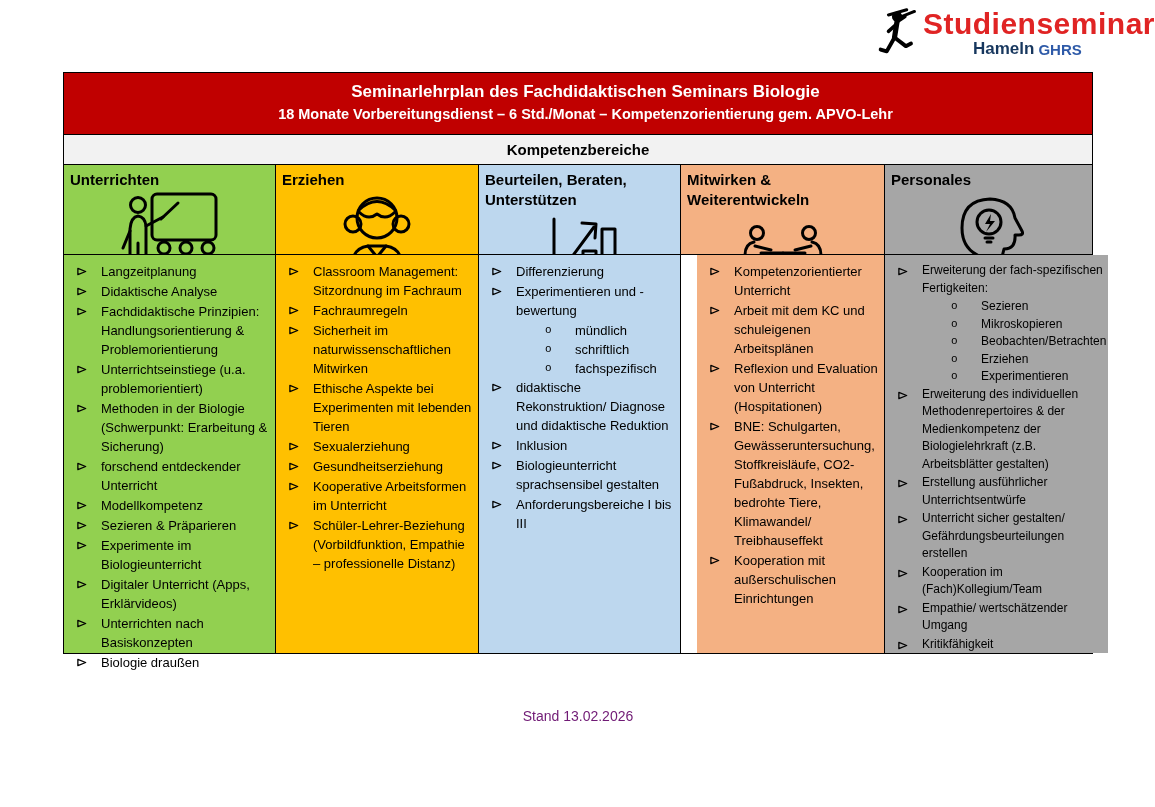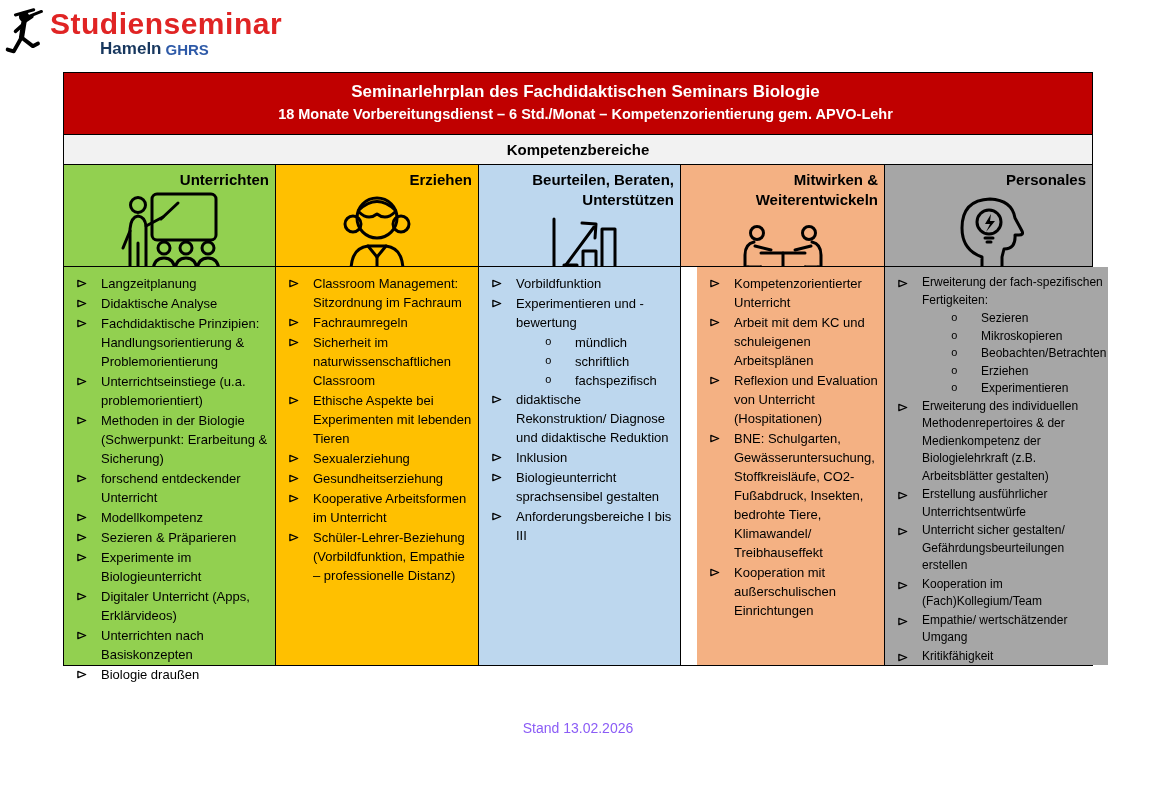--- a/index.html
+++ b/index.html
@@ -1,38 +1,38 @@
 <!DOCTYPE html>
 <html lang="de"><head>
 <meta charset="utf-8">
 <style>
   * { margin:0; padding:0; box-sizing:border-box; }
   html,body { width:1155px; height:807px; background:#ffffff;
     font-family:"Liberation Sans", sans-serif; color:#000; overflow:hidden; }
 
   
-  .logo-wrap { display:flex; justify-content:flex-start; padding-top:8px; }
+  .logo-wrap { display:flex; justify-content:flex-end; padding-top:8px; }
   .logo { display:grid; grid-template-columns:auto auto auto; align-items:center; }
   .logo-word { font-size:30px; font-weight:bold; color:#e02424; letter-spacing:0.5px; line-height:30px; }
   .logo-fig { width:46px; height:52px; margin:0 2px; grid-row:1 / span 2; }
   .logo-sub-left { text-align:right; font-size:17px; font-weight:bold; color:#17375e; margin-top:-2px; padding-right:2px;}
   .logo-sub-right { text-align:left; font-size:15px; font-weight:bold; color:#2e5aa8; margin-top:-2px; padding-left:2px;}
 
   
   .lehrplan-table { margin:12px 0 0 63px; width:1030px; border:1.5px solid #000; }
   .banner { background:#c00000; color:#fff; text-align:center; padding:7px 4px 9px 19px;
             border-bottom:1.5px solid #000; }
   .banner-title { font-size:17px; font-weight:bold; line-height:24px; }
   .banner-subtitle { font-size:14.5px; font-weight:bold; line-height:21px; }
   .section-row { background:#f2f2f2; text-align:center; font-size:15px; font-weight:bold;
                  line-height:29px; height:30px; border-bottom:1.5px solid #000; }
 
   .grid-row { display:grid; grid-template-columns:212px 203px 202px 204px auto; }
   .col-header { border-right:1.5px solid #000; border-bottom:1.5px solid #000;
-                height:102px; text-align:right; padding-top:5px; }
+                height:90px; text-align:left; padding-top:5px; }
   .col-header:last-child, .col-content:last-child { border-right:none; }
   .col-title { font-size:15px; font-weight:bold; line-height:20px; padding:0 6px; }
   .col-icon { display:flex; justify-content:center; align-items:center; height:84px; }
   .col-icon svg { stroke:#000; fill:none; stroke-width:3; stroke-linecap:round; stroke-linejoin:round; }
 
   .col-content { border-right:1.5px solid #000; height:398px; padding:7px 4px 0 10px;
                  font-size:13px; line-height:19px; }
   .col-content.small-text { font-size:12px; line-height:17.5px; padding-right:2px; }
   .item { display:flex; align-items:flex-start; margin-bottom:1px; }
   .marker { flex:0 0 27px; display:flex; justify-content:flex-start; padding-left:2px; padding-top:4px; }
@@ -272,21 +272,21 @@
             </svg>
           </span>
           <span class="item-text">Fachraumregeln</span>
         </div>
         <div class="item">
           <span class="marker">
             <svg width="12" height="11" viewBox="0 0 12 12">
               <path d="M1.5 2.5 L10 6 L1.5 9.5 Z" fill="none" stroke="#000" stroke-width="1.4" stroke-linejoin="round"></path>
             </svg>
           </span>
-          <span class="item-text">Sicherheit im naturwissenschaftlichen Classroom</span>
+          <span class="item-text">Sicherheit im naturwissenschaftlichen Mitwirken</span>
         </div>
         <div class="item">
           <span class="marker">
             <svg width="12" height="11" viewBox="0 0 12 12">
               <path d="M1.5 2.5 L10 6 L1.5 9.5 Z" fill="none" stroke="#000" stroke-width="1.4" stroke-linejoin="round"></path>
             </svg>
           </span>
           <span class="item-text">Ethische Aspekte bei Experimenten mit lebenden Tieren</span>
         </div>
         <div class="item">
@@ -322,21 +322,21 @@
           <span class="item-text">Schüler-Lehrer-Beziehung (Vorbildfunktion, Empathie – professionelle Distanz)</span>
         </div>
       </div>
       <div class="col-content" style="background: rgb(189, 215, 238);">
         <div class="item">
           <span class="marker">
             <svg width="12" height="11" viewBox="0 0 12 12">
               <path d="M1.5 2.5 L10 6 L1.5 9.5 Z" fill="none" stroke="#000" stroke-width="1.4" stroke-linejoin="round"></path>
             </svg>
           </span>
-          <span class="item-text">Vorbildfunktion</span>
+          <span class="item-text">Differenzierung</span>
         </div>
         <div class="item">
           <span class="marker">
             <svg width="12" height="11" viewBox="0 0 12 12">
               <path d="M1.5 2.5 L10 6 L1.5 9.5 Z" fill="none" stroke="#000" stroke-width="1.4" stroke-linejoin="round"></path>
             </svg>
           </span>
           <span class="item-text">Experimentieren und -bewertung</span>
         </div>
         <div class="subitem">
@@ -500,13 +500,13 @@
             <svg width="12" height="11" viewBox="0 0 12 12">
               <path d="M1.5 2.5 L10 6 L1.5 9.5 Z" fill="none" stroke="#000" stroke-width="1.4" stroke-linejoin="round"></path>
             </svg>
           </span>
           <span class="item-text">Kritikfähigkeit</span>
         </div>
       </div>
     </div>
 </div>
 
-<div class="footer-note" style="color: #8b5cf6;">Stand 13.02.2026</div>
+<div class="footer-note" style="color: #701a75;">Stand 13.02.2026</div>
 
 </body></html>

